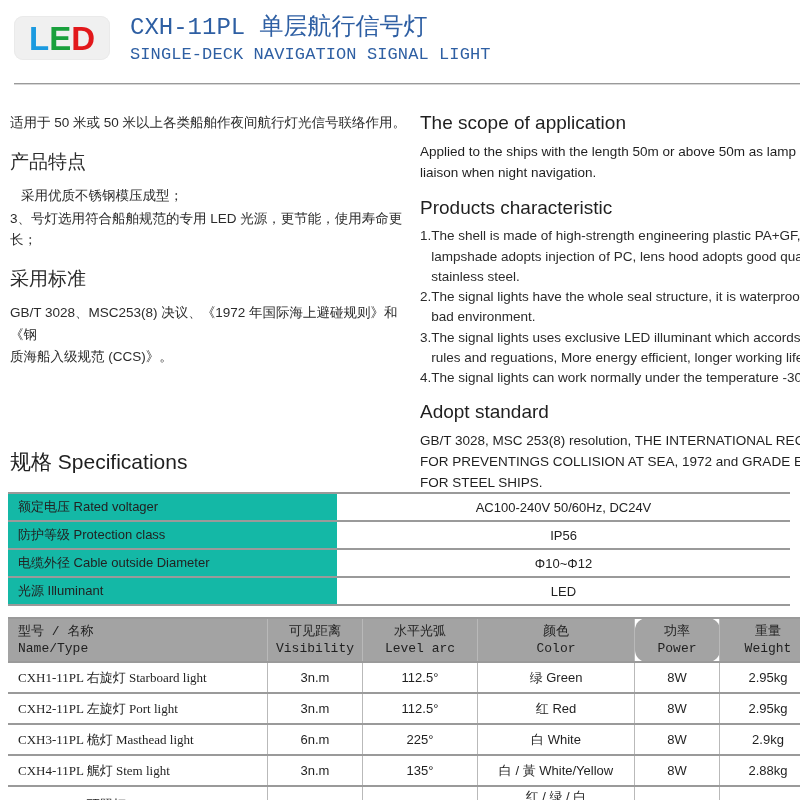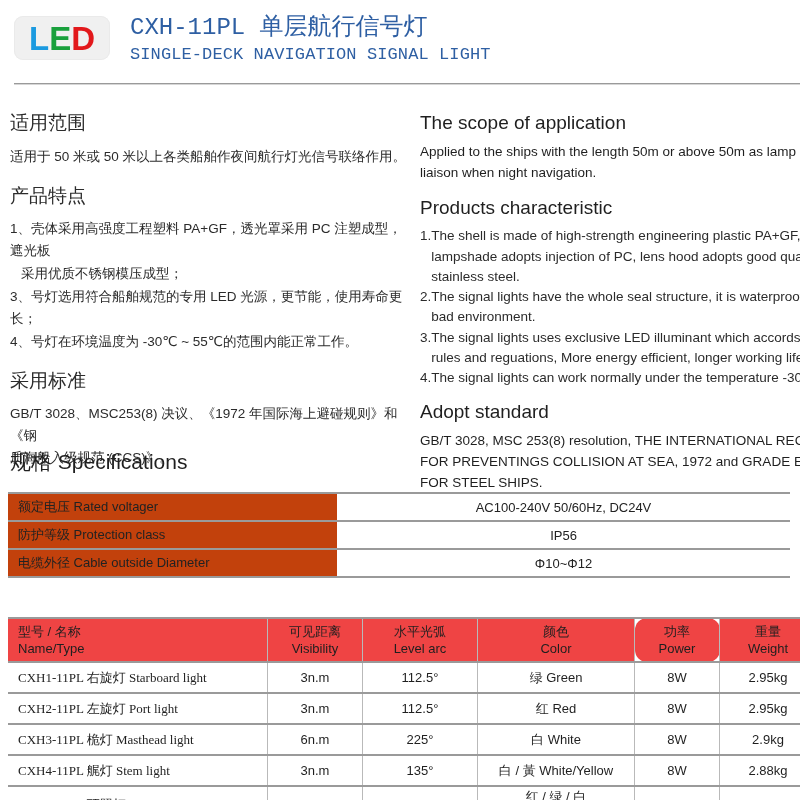--- a/index.html
+++ b/index.html
@@ -173,21 +173,21 @@
     height: 26px;
     font-size: 13px;
     color: #222;
     padding: 0 0 0 10px;
     border-top: 2px solid #9a9a9a;
     vertical-align: middle;
   }
   .spec-table tr:last-child td { border-bottom: 2px solid #9a9a9a; }
   .spec-table td.key {
     width: 319px;
-    background: #c2410c;
+    background: #14b8a6;
   }
   .spec-table td.val {
     text-align: center;
     padding-left: 0;
   }
 
   
   .model-table {
     position: absolute;
     left: 8px;
@@ -197,25 +197,26 @@
     table-layout: fixed;
   }
   .model-table th, .model-table td {
     border-top: 2px solid #9a9a9a;
     font-weight: 400;
     font-size: 13px;
     color: #1f1f1f;
     vertical-align: middle;
   }
   .model-table thead th {
-    background: #ef4444;
+    background: #a3a3a3;
     height: 40px;
     line-height: 1.32;
     text-align: center;
     border-left: 1px solid #b9b9b9;
+    font-family: Liberation Mono, monospace;
   }
   .model-table thead th:first-child {
     text-align: left;
     padding-left: 10px;
     border-left: none;
   }
   .model-table tbody td {
     height: 27px;
     text-align: center;
     border-left: 1px solid #b9b9b9;
@@ -249,31 +250,28 @@
     <div class="title-en">SINGLE-DECK NAVIGATION SIGNAL LIGHT</div>
   </div>
 </div>
 <div class="header-rule"></div>
 
 <div class="columns">
 
   <div class="col-left">
 
     <div class="blk">
-      <h2 class="sec-cn">适用范围</h2>
       <div class="body-cn">适用于 50 米或 50 米以上各类船舶作夜间航行灯光信号联络作用。</div>
     </div>
 
     <div class="blk">
       <h2 class="sec-cn">产品特点</h2>
       <ul class="numlist">
-        <li>1、壳体采用高强度工程塑料 PA+GF，透光罩采用 PC 注塑成型，遮光板</li>
         <li class="indent2">采用优质不锈钢模压成型；</li>
         <li>3、号灯选用符合船舶规范的专用 LED 光源，更节能，使用寿命更长；</li>
-        <li>4、号灯在环境温度为 -30℃ ~ 55℃的范围内能正常工作。</li>
       </ul>
     </div>
 
     <div class="blk">
       <h2 class="sec-cn">采用标准</h2>
       <div class="body-cn">GB/T 3028、MSC253(8) 决议、《1972 年国际海上避碰规则》和《钢</div>
       <div class="body-cn">质海船入级规范 (CCS)》。</div>
     </div>
 
   </div>
@@ -339,20 +337,24 @@
       <td class="val">AC100-240V 50/60Hz, DC24V</td>
     </tr>
     <tr>
       <td class="key">防护等级 Protection class</td>
       <td class="val">IP56</td>
     </tr>
     <tr>
       <td class="key">电缆外径 Cable outside Diameter</td>
       <td class="val">Φ10~Φ12</td>
     </tr>
+    <tr>
+      <td class="key">光源 Illuminant</td>
+      <td class="val">LED</td>
+    </tr>
   </tbody>
 </table>
 
 <table class="model-table">
   <thead>
     <tr>
       <th class="c-name">
         <span class="th2">型号 / 名称</span>
         <span class="th2">Name/Type</span>
       </th>

